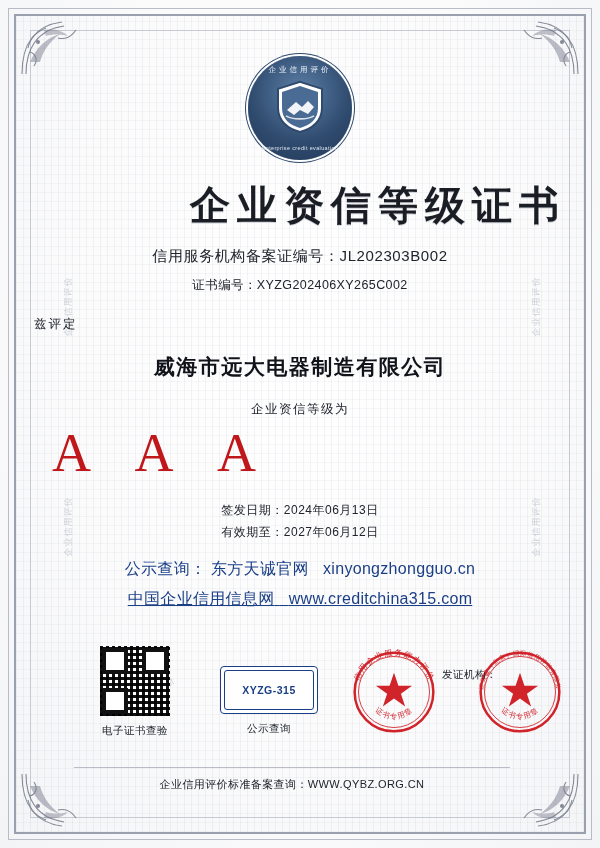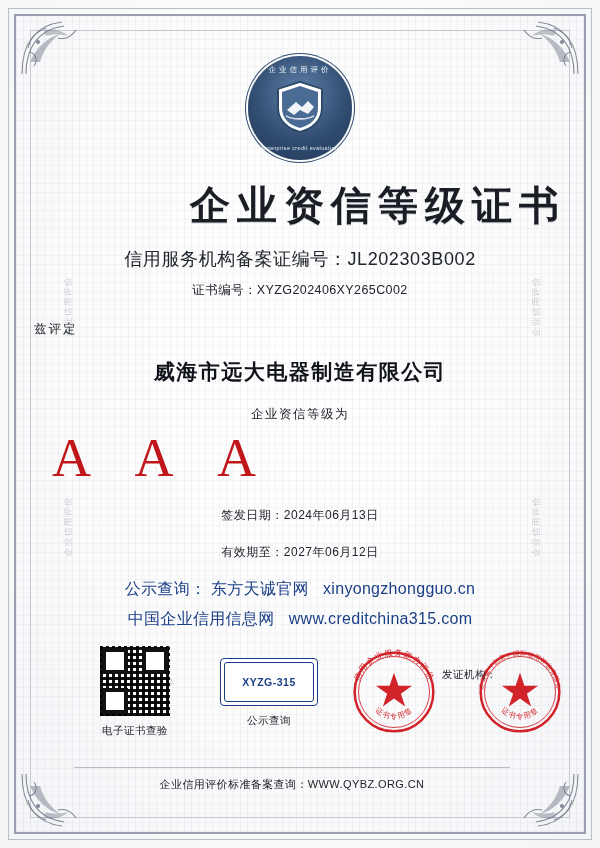--- a/index.html
+++ b/index.html
@@ -130,21 +130,21 @@
     font-family: "DejaVu Sans", "Liberation Sans", sans-serif;
     font-size: 40px;
     font-weight: bold;
     letter-spacing: 7px;
     color: #1a1d24;
     text-shadow: 0 1px 0 #cfd3db;
   }
   .subline {
     margin-top: 14px;
     text-align: center;
-    font-size: 18px;
+    font-size: 15px;
     color: #20242c;
     letter-spacing: 0.6px;
   }
   .subline2 {
     margin-top: 11px;
     text-align: center;
     font-size: 12.5px;
     color: #20242c;
     letter-spacing: 0.4px;
   }
@@ -181,29 +181,29 @@
     text-indent: 18px;
     line-height: 1.15;
   }
   .dates {
     margin-top: 18px;
     text-align: center;
     font-size: 12px;
     color: #20242c;
     letter-spacing: 0.5px;
   }
-  .dates div + div { margin-top: 20px; }
+  .dates div + div { margin-top: 5px; }
   .query {
     margin-top: 18px;
     text-align: center;
     font-size: 16px;
     color: #1b3f86;
     letter-spacing: 0.3px;
   }
-  .query div + div { margin-top: 9px; }
+  .query div + div { margin-top: 9px; text-decoration: underline; }
   .query .cn { color: #1b3f86; }
   .query .site { color: #1b3f86; }
 
   
   .bottom-row {
     position: absolute;
     left: 30px;
     right: 26px;
     bottom: 58px;
     height: 110px;
@@ -244,21 +244,21 @@
   }
   .qr-cap, .mark-cap {
     margin-top: 8px;
     font-size: 10.5px;
     color: #20242c;
     letter-spacing: 0.5px;
   }
   .mark-block {
     position: absolute;
     left: 150px;
-    top: 12px;
+    top: 20px;
     width: 110px;
     text-align: center;
   }
   .mark-badge {
     width: 96px;
     height: 46px;
     margin: 0 auto;
     border: 1.5px solid #1b3f86;
     border-radius: 4px;
     position: relative;

